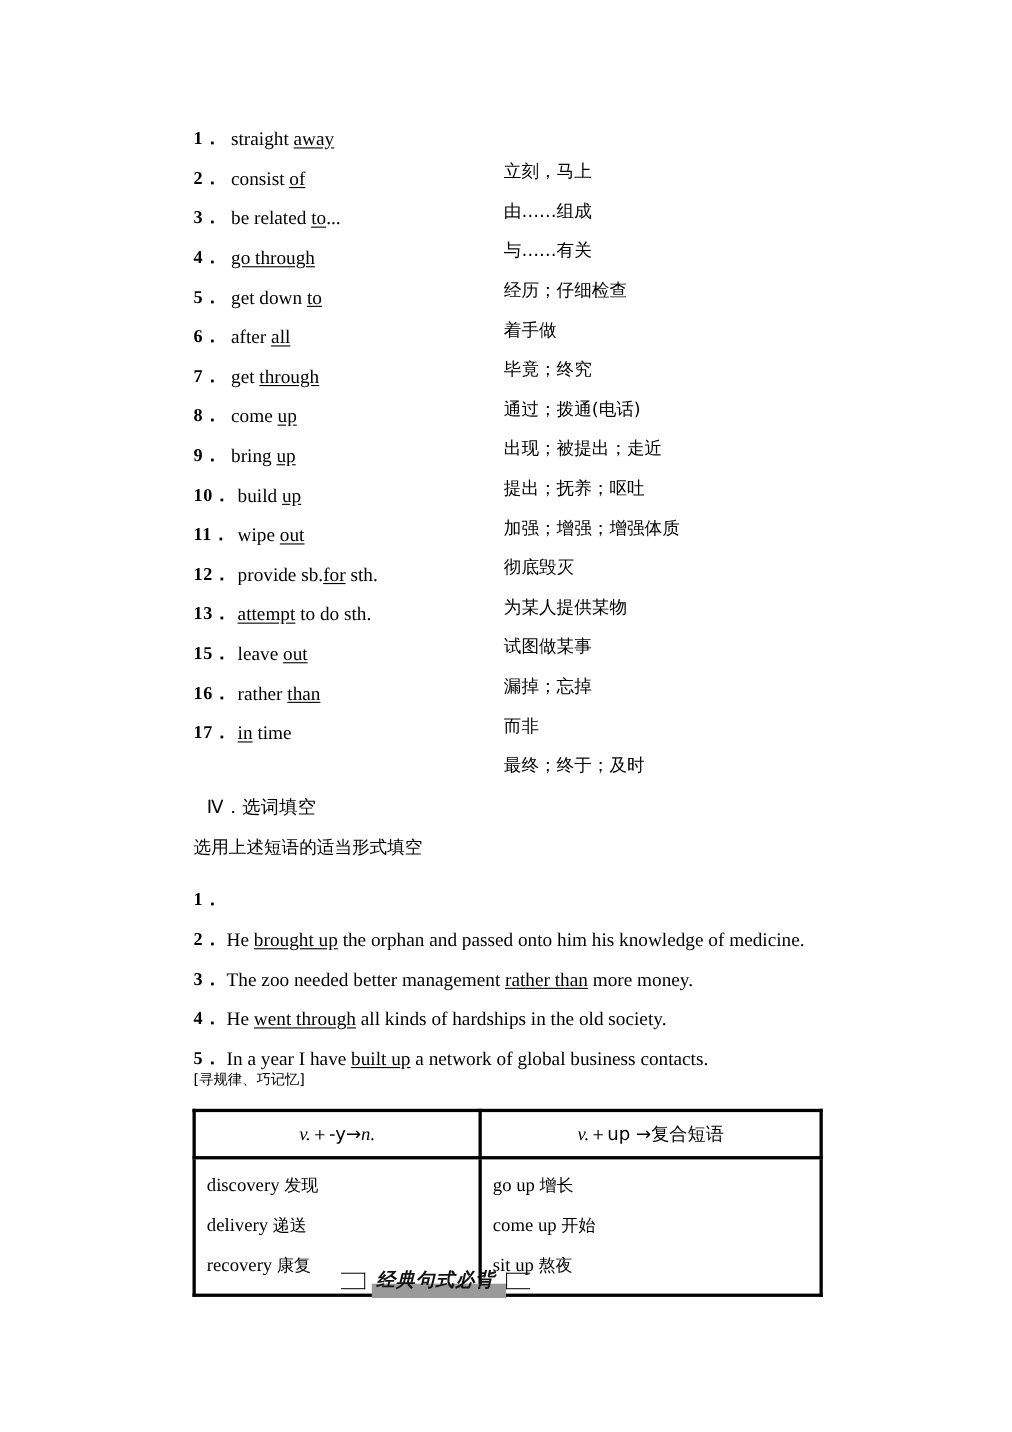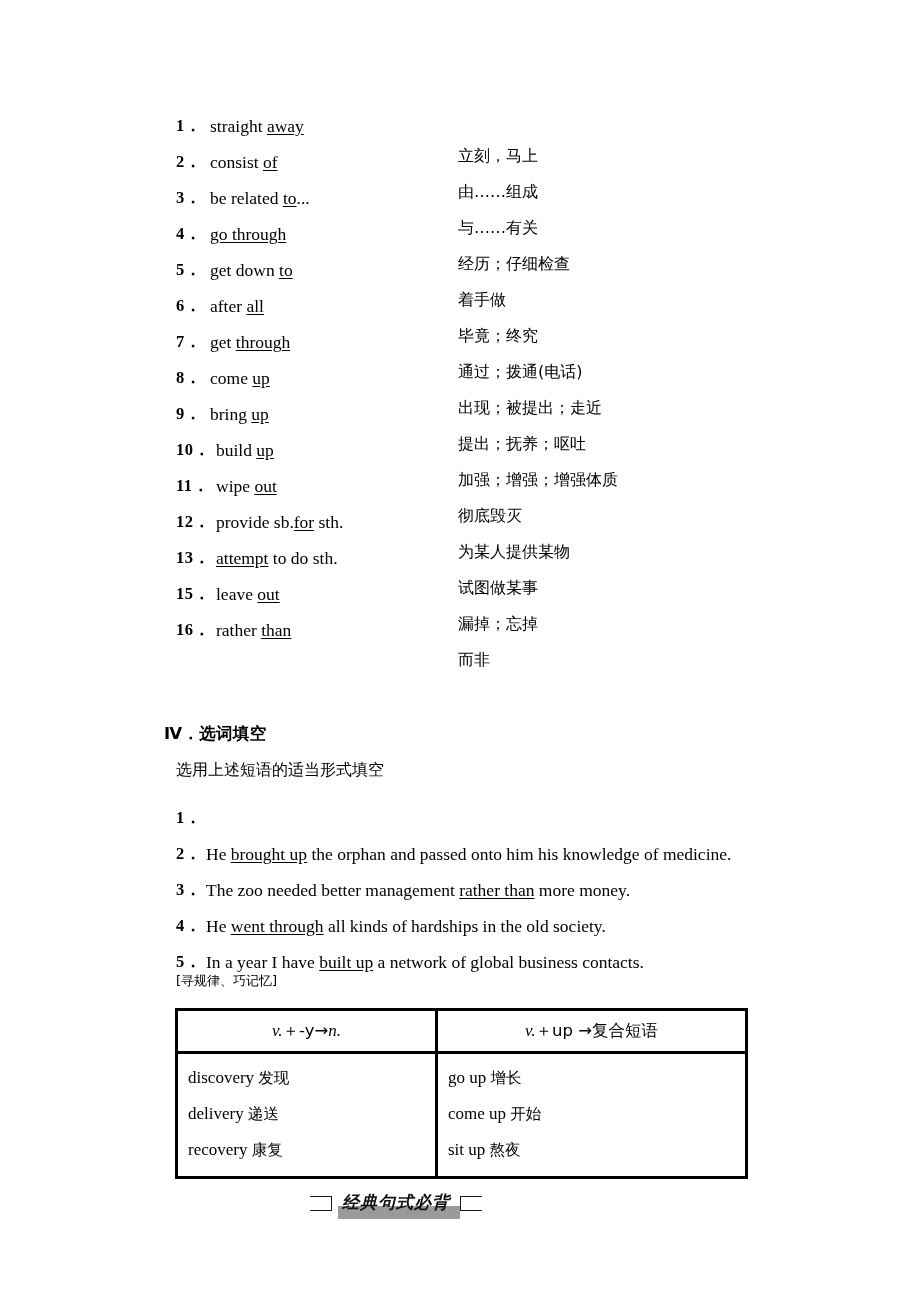--- a/index.html
+++ b/index.html
@@ -56,25 +56,25 @@
     white-space: nowrap;
     font-family: "DejaVu Sans", sans-serif;
     font-size: 16px;
     margin-top: 30px;
   }
   u.ul { text-decoration: underline; text-underline-offset: 2px; }
 
   
   .sec-heading {
     position: absolute;
-    left: 164px;
+    left: 188px;
     top: 723px;
     font-family: "DejaVu Sans", sans-serif;
     font-size: 16.5px;
-    font-weight: bold;
+    font-weight: normal;
     letter-spacing: 0.3px;
   }
   .sec-sub {
     position: absolute;
     left: 176px;
     top: 760px;
     font-family: "DejaVu Sans", sans-serif;
     font-size: 16px;
   }
 
@@ -156,21 +156,21 @@
   }
   .rt-item .cn {
     font-family: "DejaVu Sans", sans-serif;
     font-size: 15.5px;
   }
 
   
   .banner {
     position: absolute;
     left: 0;
-    top: 1191px;
+    top: 1152px;
     width: 792px;
     height: 34px;
   }
   .banner-inner {
     position: absolute;
     left: 50%;
     top: 0;
     transform: translateX(-50%);
     display: flex;
     align-items: center;
@@ -281,20 +281,25 @@
       </div>
       <div class="phrase-row two-digit">
         <span class="ph-num wide">15．</span>
         <span class="ph-en"><span>leave </span><u class="ul">out</u><span></span></span>
         <span class="ph-cn">漏掉；忘掉</span>
       </div>
       <div class="phrase-row two-digit">
         <span class="ph-num wide">16．</span>
         <span class="ph-en"><span>rather </span><u class="ul">than</u><span></span></span>
         <span class="ph-cn">而非</span>
+      </div>
+      <div class="phrase-row two-digit">
+        <span class="ph-num wide">17．</span>
+        <span class="ph-en"><span></span><u class="ul">in</u><span> time</span></span>
+        <span class="ph-cn">最终；终于；及时</span>
       </div>
     </div>
 
   <div class="sec-heading">Ⅳ．选词填空</div>
   <div class="sec-sub">选用上述短语的适当形式填空</div>
 
   <div class="ex-list">
       <div class="ex-row">
         <span class="ex-num">1．</span>
       </div>

